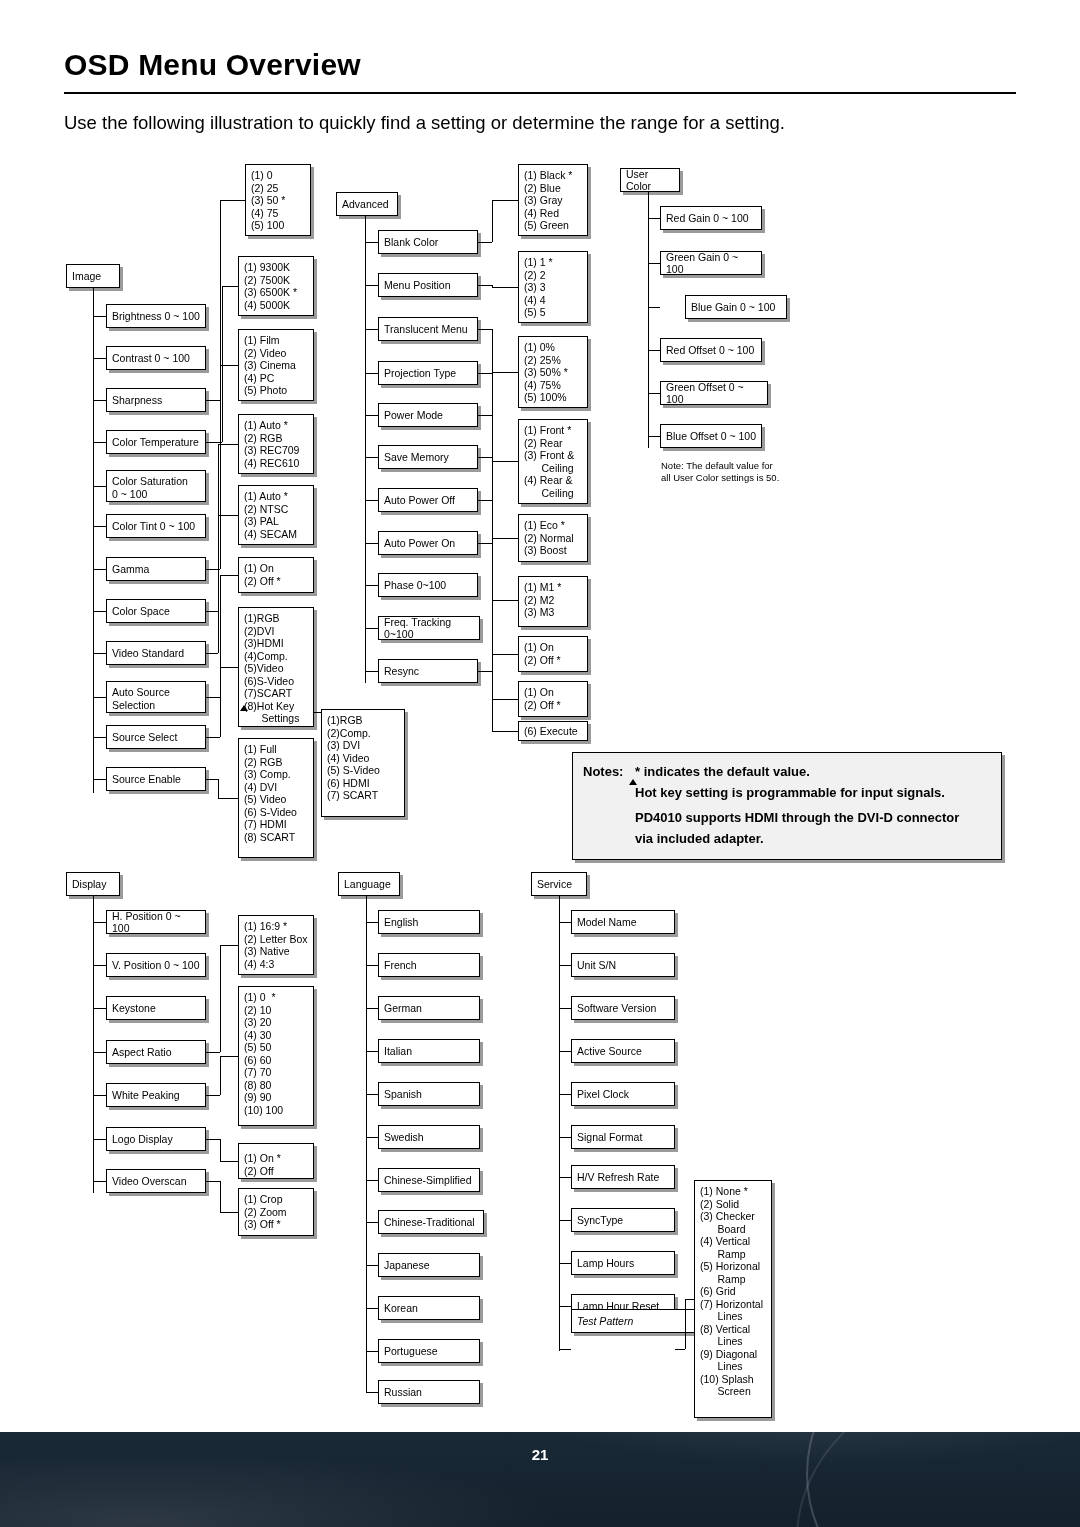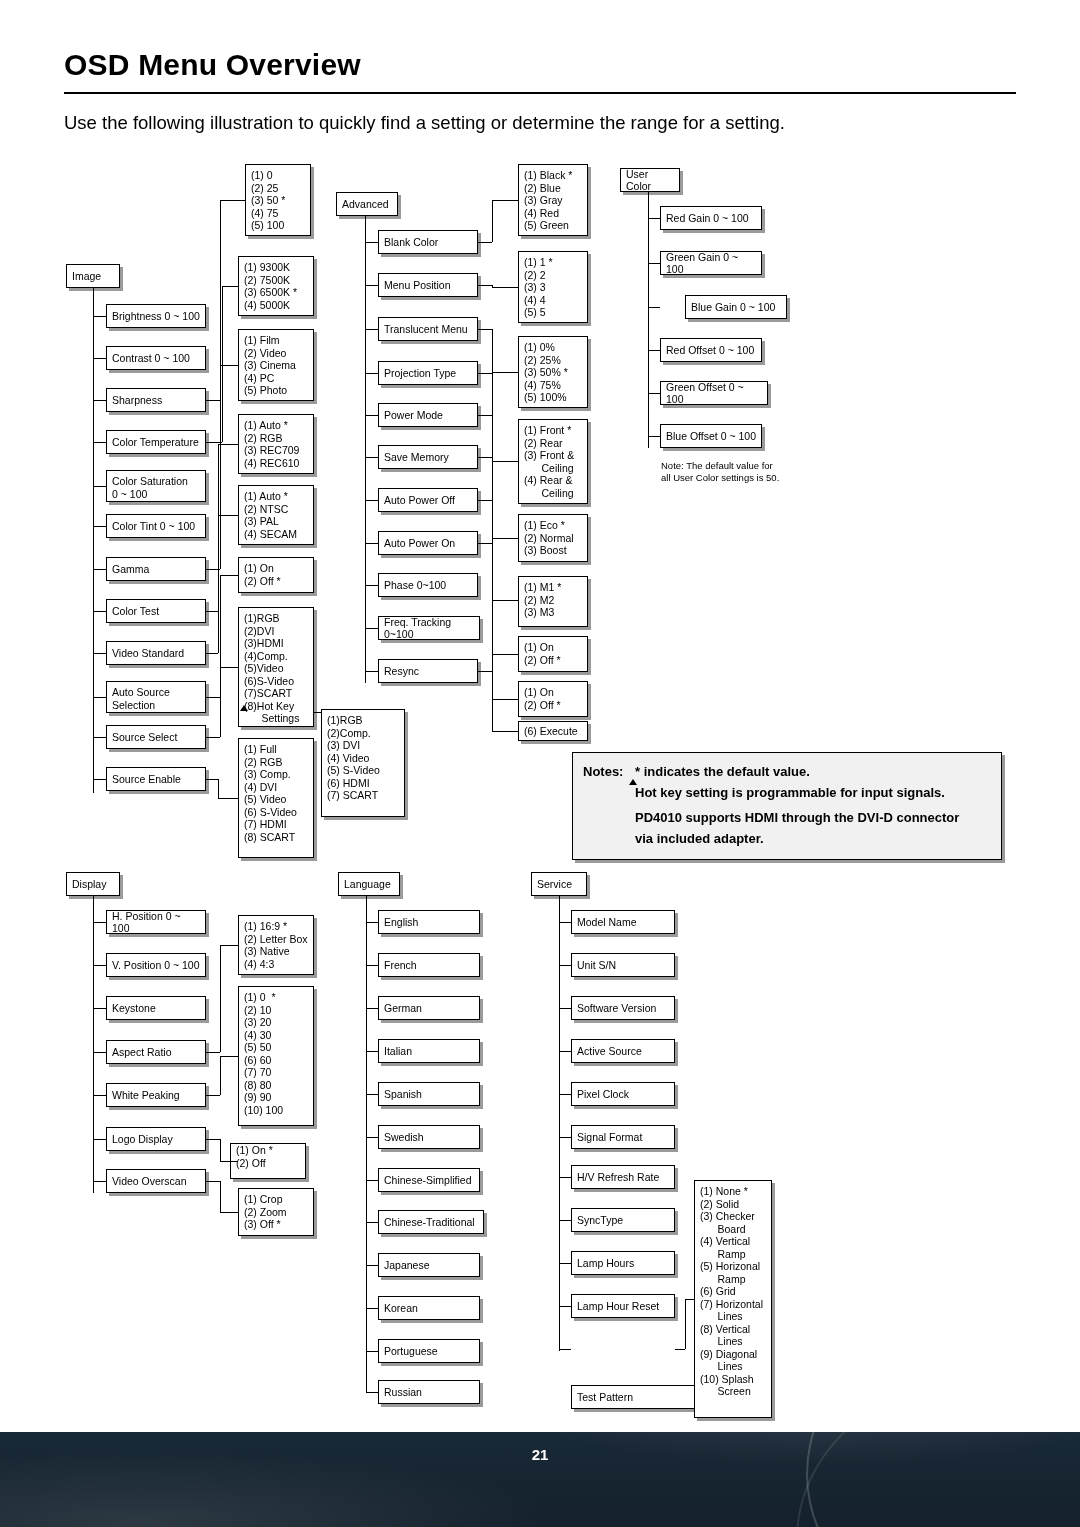--- a/index.html
+++ b/index.html
@@ -97,21 +97,21 @@
   <div class="ln lnv" style="left:93px;top:288px;height:505px;"></div>
 
   <div class="bx sh center" style="left:106px;top:304px;width:100px;height:24px;">Brightness 0 ~ 100</div>
   <div class="bx sh center" style="left:106px;top:346px;width:100px;height:24px;">Contrast 0 ~ 100</div>
   <div class="bx sh center" style="left:106px;top:388px;width:100px;height:24px;">Sharpness</div>
   <div class="bx sh center" style="left:106px;top:430px;width:100px;height:24px;">Color Temperature</div>
   <div class="bx sh multi" style="left:106px;top:470px;width:100px;height:32px;padding-top:4px;">Color Saturation
 0 ~ 100</div>
   <div class="bx sh center" style="left:106px;top:514px;width:100px;height:24px;">Color Tint 0 ~ 100</div>
   <div class="bx sh center" style="left:106px;top:557px;width:100px;height:24px;">Gamma</div>
-  <div class="bx sh center" style="left:106px;top:599px;width:100px;height:24px;">Color Test</div>
+  <div class="bx sh center" style="left:106px;top:599px;width:100px;height:24px;">Color Space</div>
   <div class="bx sh center" style="left:106px;top:641px;width:100px;height:24px;">Video Standard</div>
   <div class="bx sh multi" style="left:106px;top:681px;width:100px;height:32px;padding-top:4px;">Auto Source
 Selection</div>
   <div class="bx sh center" style="left:106px;top:725px;width:100px;height:24px;">Source Select</div>
   <div class="bx sh center" style="left:106px;top:767px;width:100px;height:24px;">Source Enable</div>
 
   <div class="ln lnh" style="left:93px;top:316px;width:13px;"></div>
   <div class="ln lnh" style="left:93px;top:358px;width:13px;"></div>
   <div class="ln lnh" style="left:93px;top:400px;width:13px;"></div>
   <div class="ln lnh" style="left:93px;top:442px;width:13px;"></div>
@@ -359,21 +359,21 @@
   <div class="bx sh multi" style="left:238px;top:986px;width:76px;height:140px;padding-top:4px;">(1) 0  *
 (2) 10
 (3) 20
 (4) 30
 (5) 50
 (6) 60
 (7) 70
 (8) 80
 (9) 90
 (10) 100</div>
-  <div class="bx sh multi" style="left:230px;top:1143px;width:76px;height:36px;padding-top:0;">(1) On *
+  <div class="bx sh multi" style="left:238px;top:1143px;width:76px;height:36px;padding-top:8px;">(1) On *
 (2) Off</div>
   <div class="bx sh multi" style="left:238px;top:1188px;width:76px;height:48px;padding-top:4px;">(1) Crop
 (2) Zoom
 (3) Off *</div>
 
   <div class="ln lnh" style="left:206px;top:1052px;width:14px;"></div>
   <div class="ln lnv" style="left:220px;top:945px;height:107px;"></div>
   <div class="ln lnh" style="left:220px;top:945px;width:18px;"></div>
 
   <div class="ln lnh" style="left:206px;top:1095px;width:14px;"></div>
@@ -423,21 +423,21 @@
   <div class="bx sh center" style="left:571px;top:910px;width:104px;height:24px;">Model Name</div>
   <div class="bx sh center" style="left:571px;top:953px;width:104px;height:24px;">Unit S/N</div>
   <div class="bx sh center" style="left:571px;top:996px;width:104px;height:24px;">Software Version</div>
   <div class="bx sh center" style="left:571px;top:1039px;width:104px;height:24px;">Active Source</div>
   <div class="bx sh center" style="left:571px;top:1082px;width:104px;height:24px;">Pixel Clock</div>
   <div class="bx sh center" style="left:571px;top:1125px;width:104px;height:24px;">Signal Format</div>
   <div class="bx sh center" style="left:571px;top:1165px;width:104px;height:24px;">H/V Refresh Rate</div>
   <div class="bx sh center" style="left:571px;top:1208px;width:104px;height:24px;">SyncType</div>
   <div class="bx sh center" style="left:571px;top:1251px;width:104px;height:24px;">Lamp Hours</div>
   <div class="bx sh center" style="left:571px;top:1294px;width:104px;height:24px;">Lamp Hour Reset</div>
-  <div class="bx sh center" style="left:571px;top:1385px;width:128px;height:24px;">Test Pattern</div>
+  <div class="bx sh center" style="left:571px;top:1309px;width:128px;height:24px;font-style:italic;">Test Pattern</div>
 
   <div class="ln lnh" style="left:559px;top:922px;width:12px;"></div>
   <div class="ln lnh" style="left:559px;top:965px;width:12px;"></div>
   <div class="ln lnh" style="left:559px;top:1008px;width:12px;"></div>
   <div class="ln lnh" style="left:559px;top:1051px;width:12px;"></div>
   <div class="ln lnh" style="left:559px;top:1094px;width:12px;"></div>
   <div class="ln lnh" style="left:559px;top:1137px;width:12px;"></div>
   <div class="ln lnh" style="left:559px;top:1177px;width:12px;"></div>
   <div class="ln lnh" style="left:559px;top:1220px;width:12px;"></div>
   <div class="ln lnh" style="left:559px;top:1263px;width:12px;"></div>

